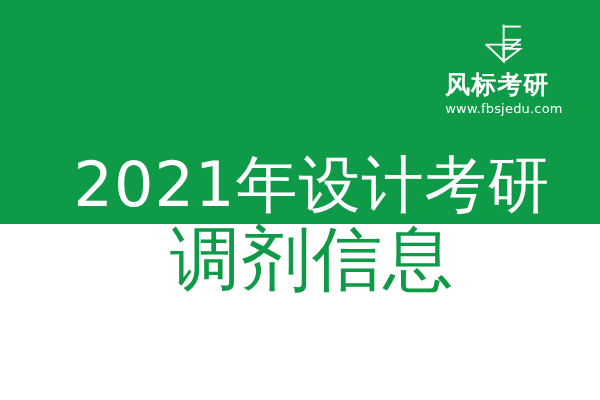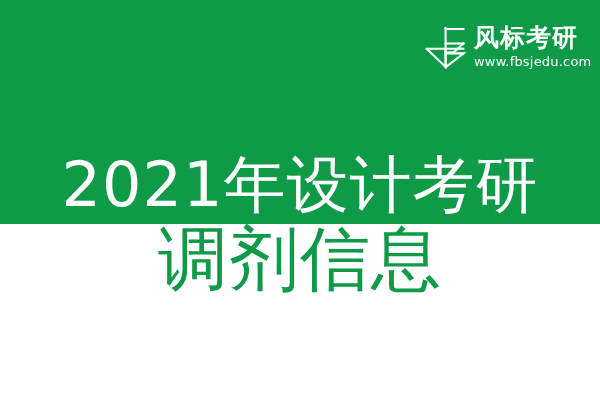--- a/index.html
+++ b/index.html
@@ -47,20 +47,21 @@
   
   #logo-lockup {
     position: absolute;
     left: 425px;
     top: 22px;
     width: 158px;
     height: 50px;
     display: flex;
     align-items: center;
     gap: 7px;
+    flex-direction: column;
   }
   #logo-mark {
     width: 42px;
     height: 46px;
     flex: 0 0 42px;
     display: block;
   }
   #logo-textblock {
     display: flex;
     flex-direction: column;
@@ -83,21 +84,21 @@
     line-height: 16px;
     margin-top: 3px;
     letter-spacing: 0.2px;
     white-space: nowrap;
     font-family: "DejaVu Sans", "Liberation Sans", sans-serif;
   }
 
   
   #headline {
     position: absolute;
-    left: 0;
+    left: 12px;
     top: 0;
     width: 480px;
     height: 400px;
     pointer-events: none;
   }
   .headline-line {
     position: absolute;
     width: 600px;
     text-align: center;
     white-space: nowrap;

